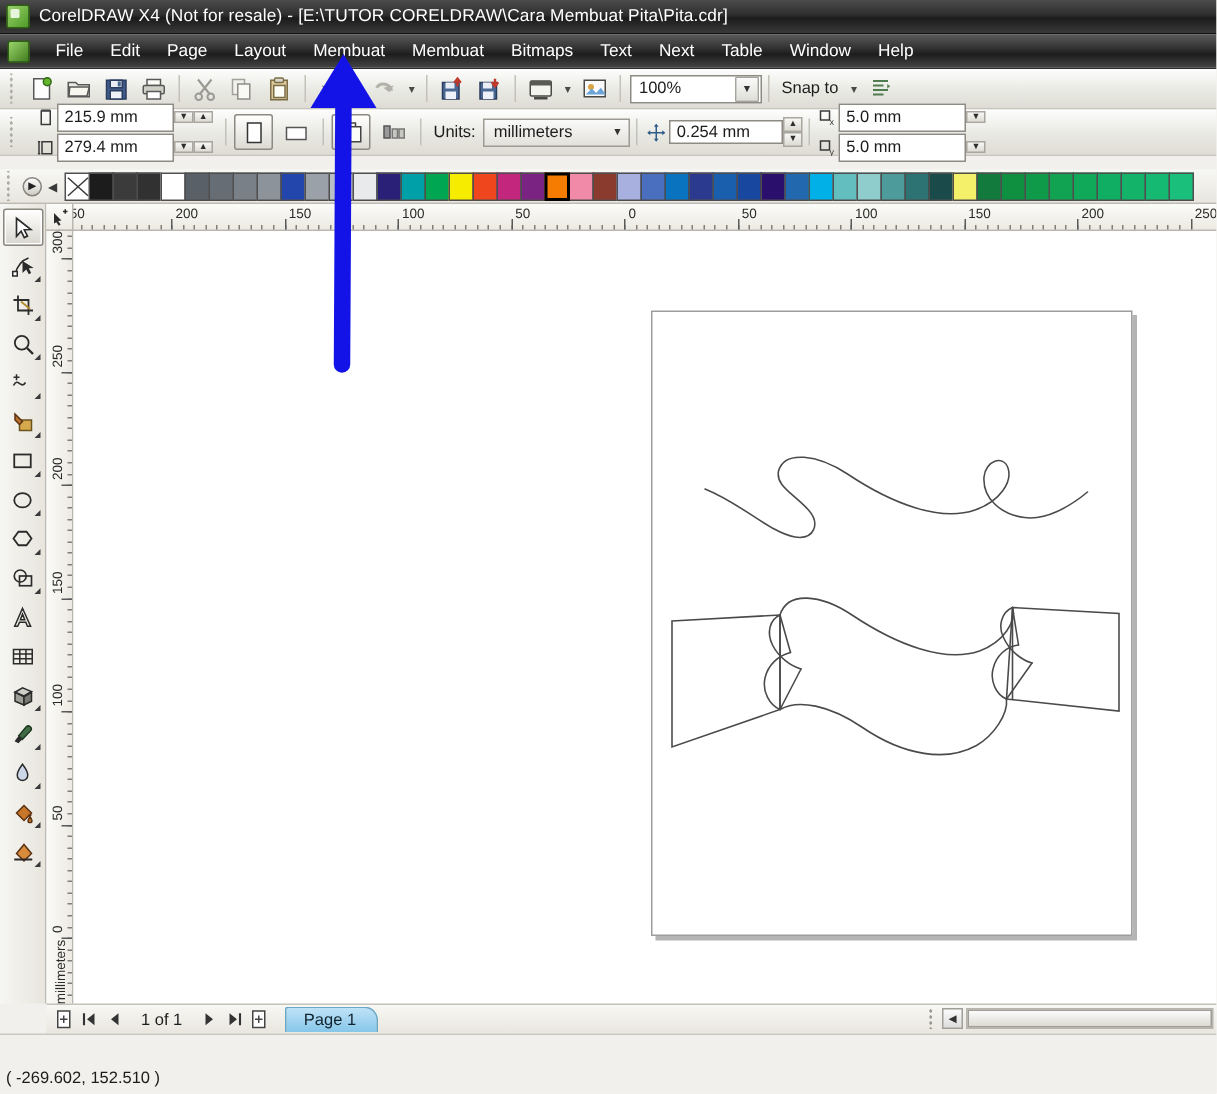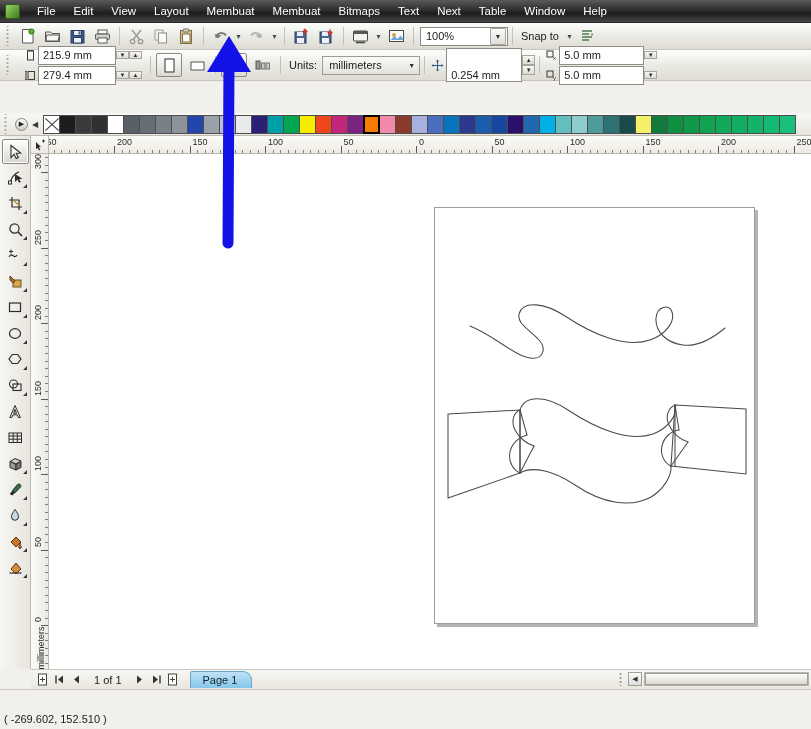--- a/index.html
+++ b/index.html
@@ -267,27 +267,31 @@
   .status-hint { font-size:11px; color:#1c1c1c; margin-left:12px; white-space:nowrap; overflow:hidden; }
 
   
   .annot { position:absolute; left:0; top:0; width:811px; height:729px; pointer-events:none; z-index:50; }
 </style>
 </head>
 <body>
 
 <div id="app">
 
+  <div class="titlebar">
+    <div class="title-icon"></div>
+    <div class="title-text">CorelDRAW X4 (Not for resale) - [E:\TUTOR CORELDRAW\Cara Membuat Pita\Pita.cdr]</div>
+  </div>
 
   <div class="menubar">
     <div class="menu-doc-icon"></div>
     <div id="menu-items" style="display:flex;align-items:center;">
         <div class="menu-item">File</div>
         <div class="menu-item">Edit</div>
-        <div class="menu-item">View</div>
+        <div class="menu-item">Page</div>
         <div class="menu-item">Layout</div>
         <div class="menu-item">Membuat</div>
         <div class="menu-item">Membuat</div>
         <div class="menu-item">Bitmaps</div>
         <div class="menu-item">Text</div>
         <div class="menu-item">Next</div>
         <div class="menu-item">Table</div>
         <div class="menu-item">Window</div>
         <div class="menu-item">Help</div>
       </div>
@@ -494,21 +498,21 @@
     </div>
 
     <div class="sep"></div>
 
     <span class="icon-mini" style="width:17px;">
       <svg width="13" height="13" viewBox="0 0 13 13">
           <path d="M6.5 1v11M1 6.5h11" stroke="#2e5b8a" stroke-width="1"></path>
           <path d="M6.5 0.5l1.6 2h-3.2zM6.5 12.5l1.6-2h-3.2zM0.5 6.5l2-1.6v3.2zM12.5 6.5l-2-1.6v3.2z" fill="#2e5b8a"></path>
         </svg>
     </span>
-    <div class="numfield" style="width:76px;height:34px;align-items:flex-end;">
+    <div class="numfield" style="width:76px;height:16px;">
       <span>0.254 mm</span>
     </div>
     <div class="spin" style="height:21px;">
         <i style="height:10px;line-height:9px;">▲</i>
         <i style="height:10px;line-height:9px;">▼</i>
       </div>
 
     <div class="sep"></div>
 
     <div class="stack">

